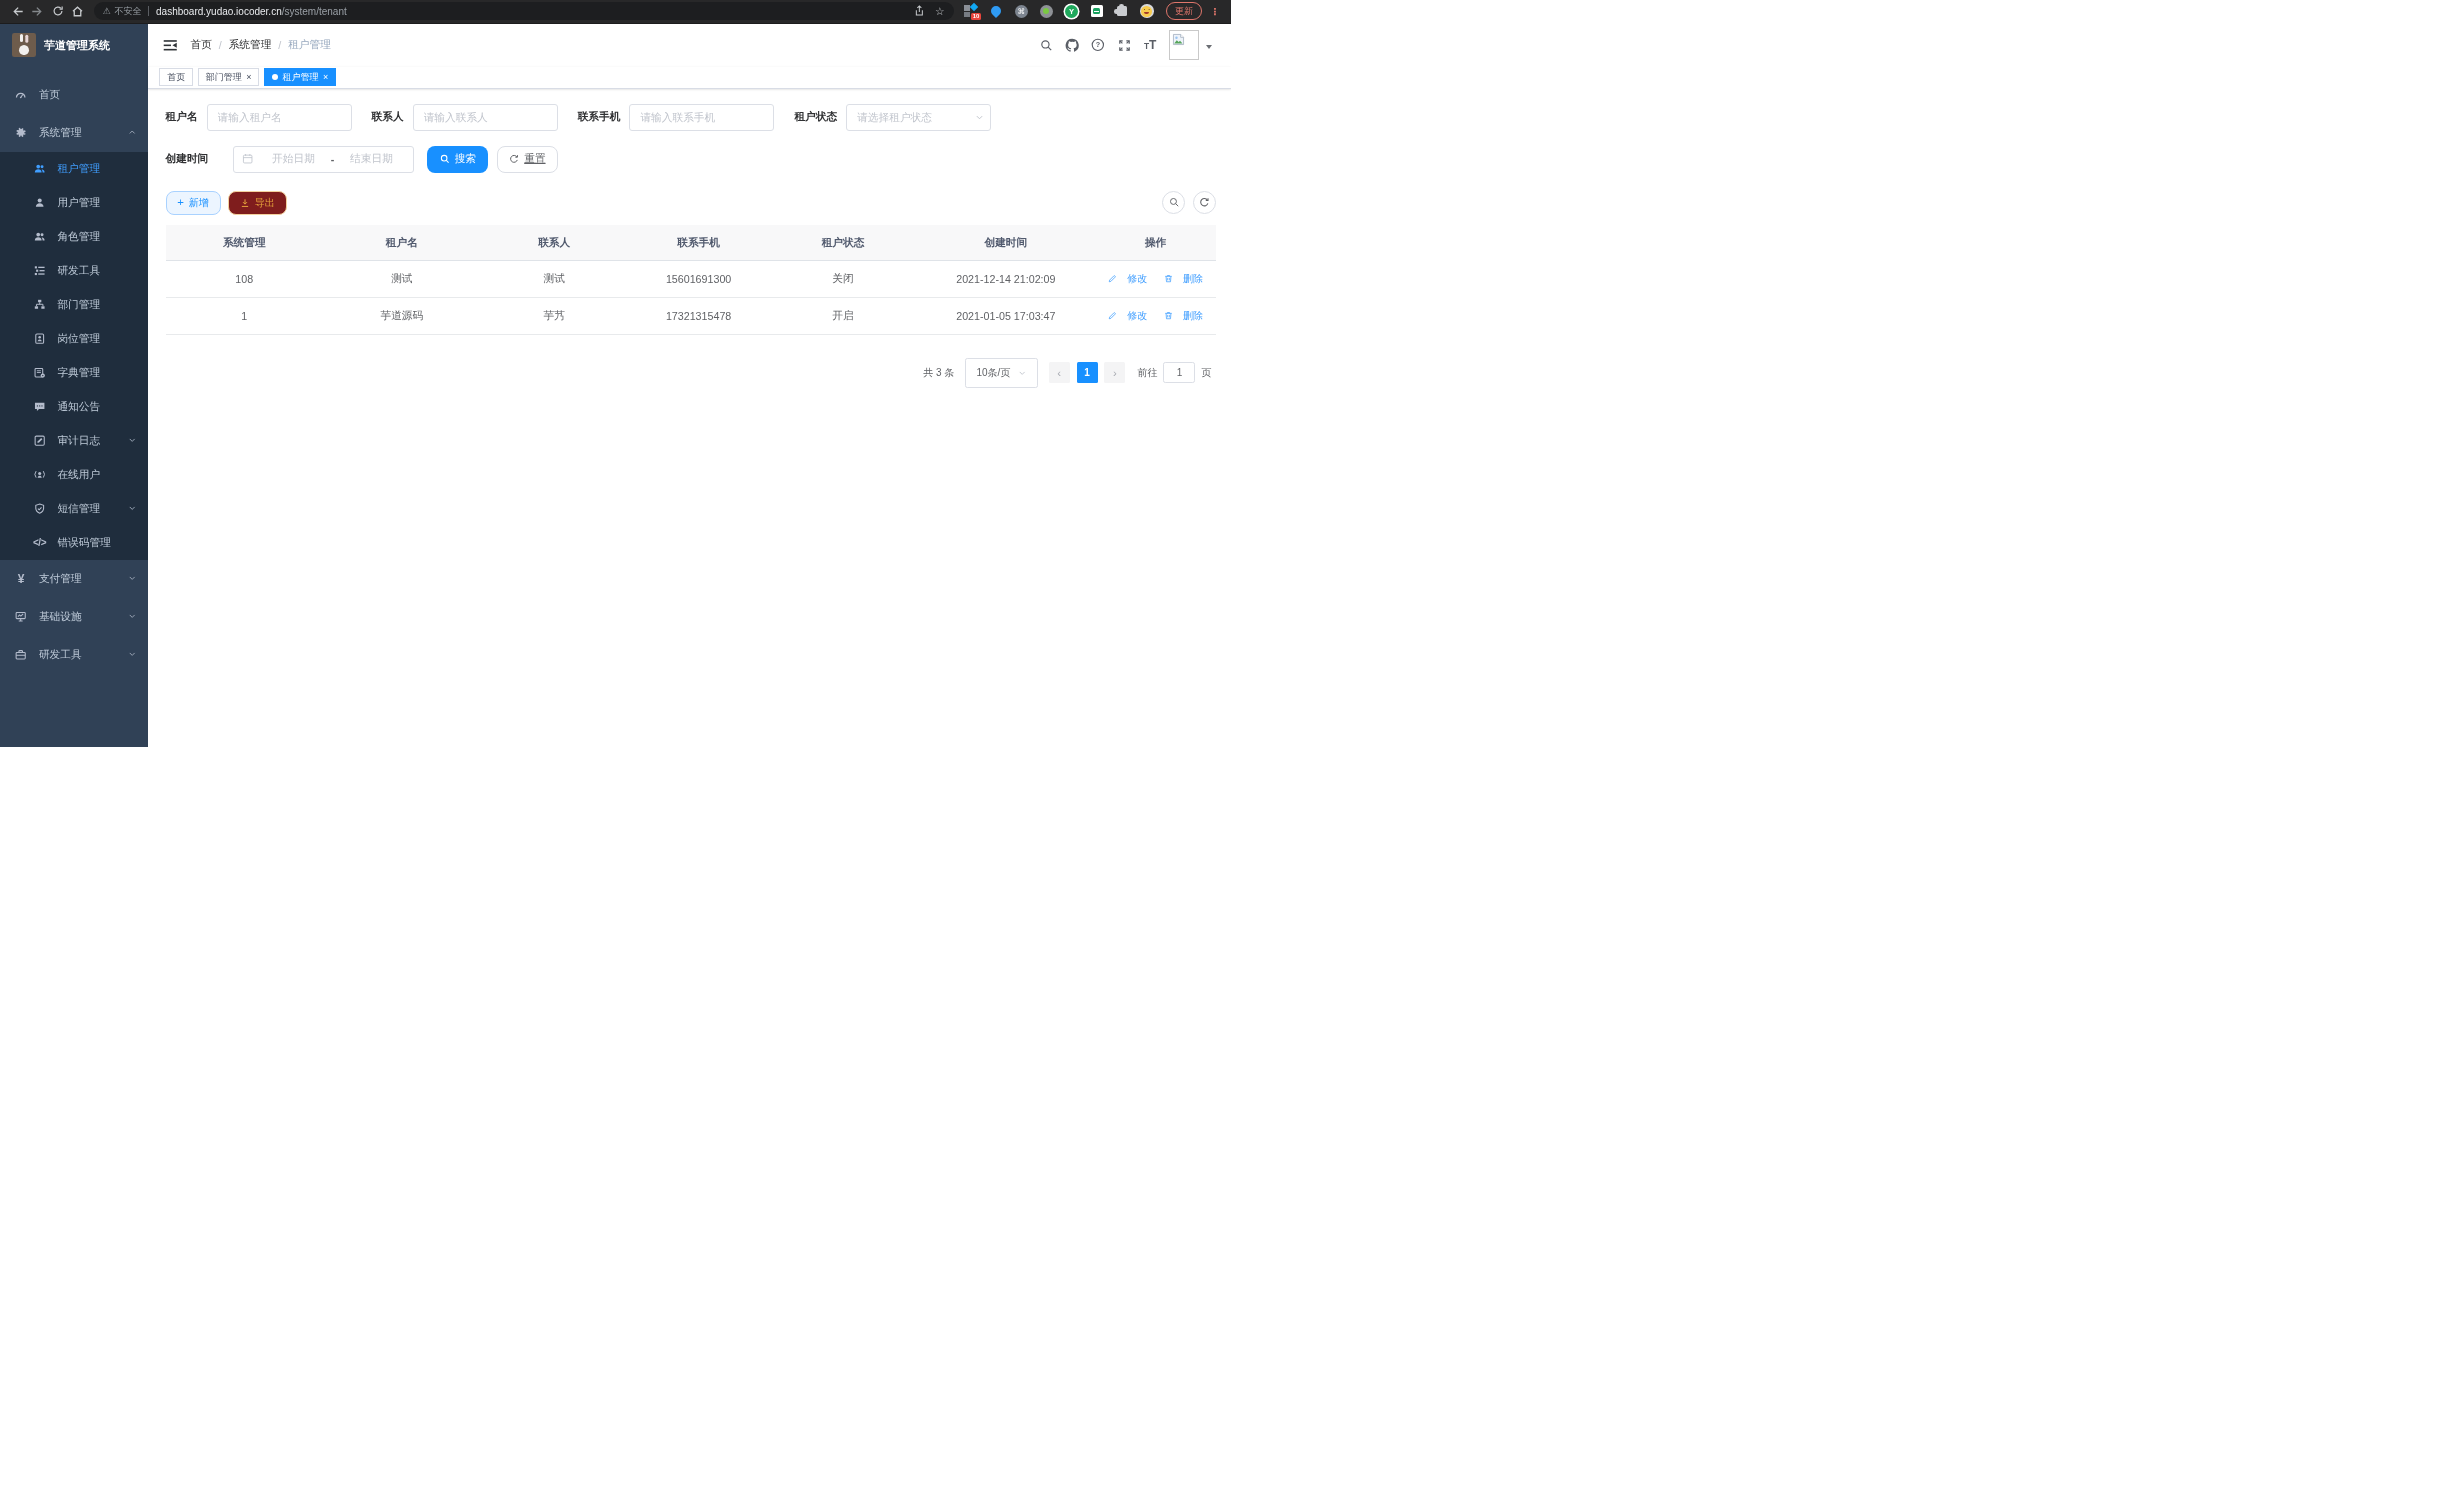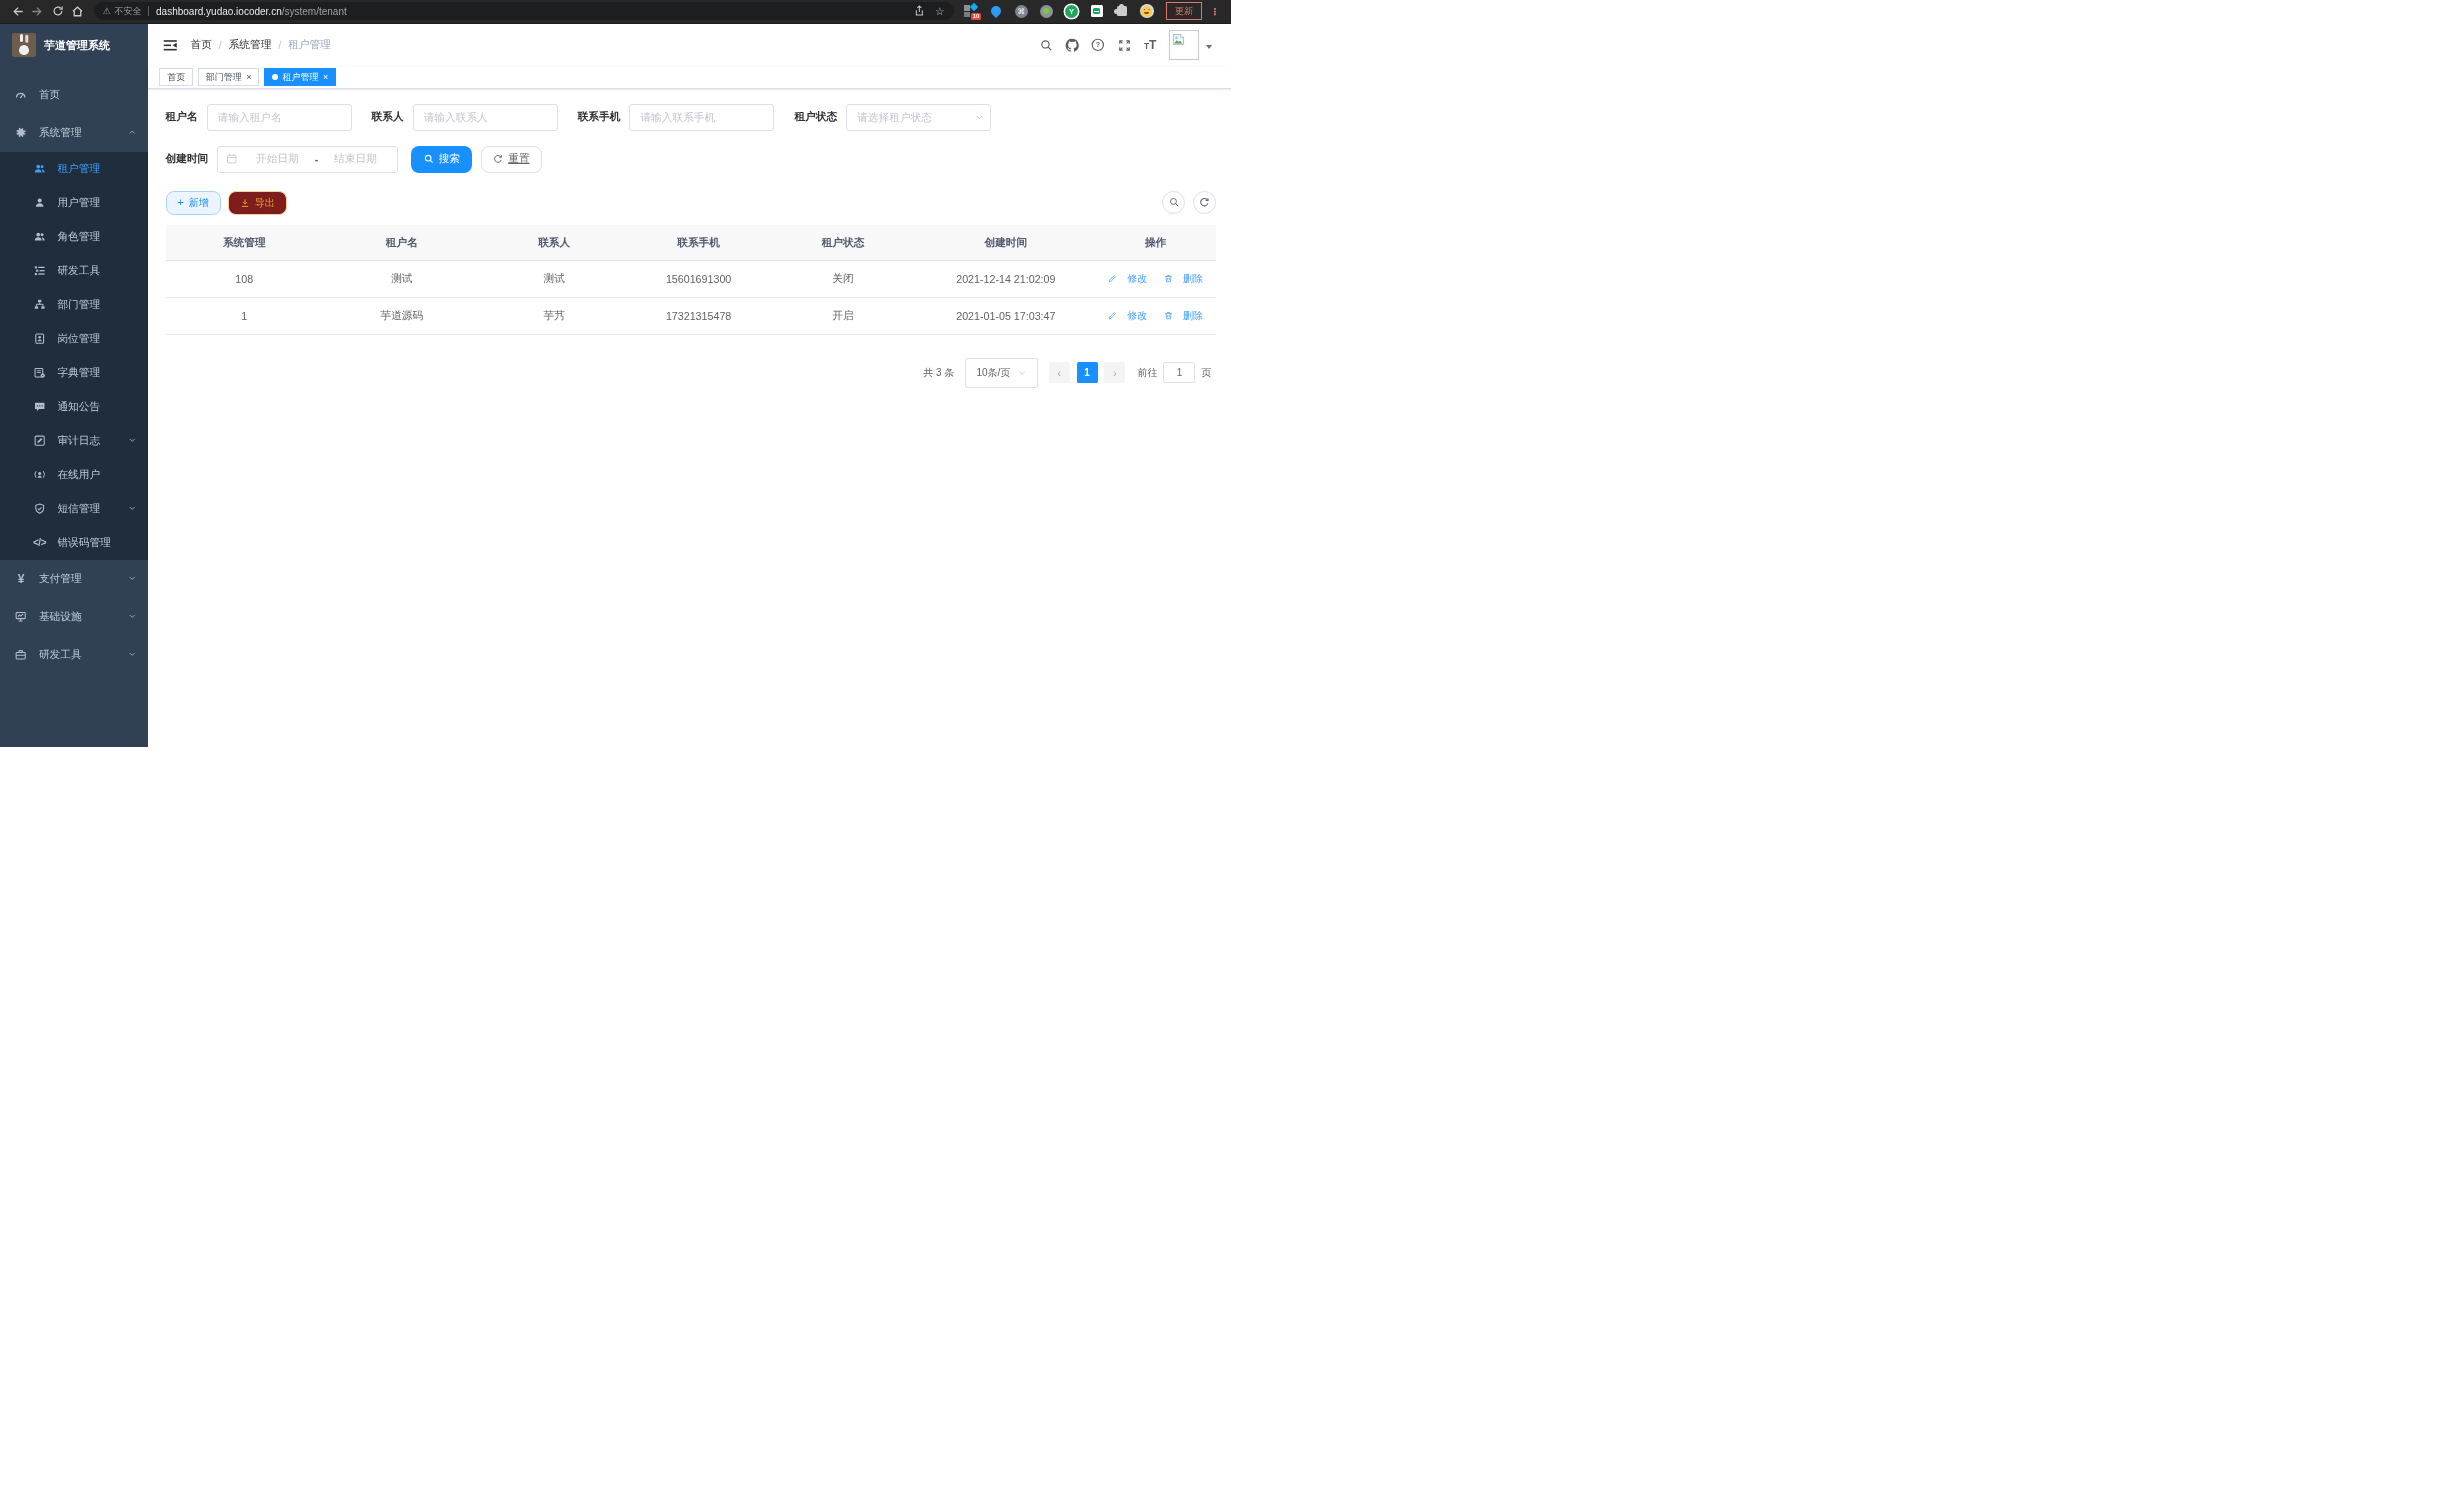--- a/index.html
+++ b/index.html
@@ -38,21 +38,21 @@
   .ext-chat i { width:7.6px; height:6px; background:#1aa260; border-radius:1.5px; position:relative; display:block; }
   .ext-chat i:after { content:""; position:absolute; left:1.5px; top:2.3px; width:4.6px; height:1.1px; background:#fff; }
   .ext-puzzle { width:10px; height:10px; background:#caccd0; border-radius:1.5px; position:relative; }
   .ext-puzzle:before { content:""; position:absolute; left:2.7px; top:-2.3px; width:4.6px; height:4.6px; border-radius:50%; background:#caccd0; }
   .ext-puzzle:after { content:""; position:absolute; left:-2.3px; top:2.7px; width:4.6px; height:4.6px; border-radius:50%; background:#caccd0; }
   .ext-avatar { width:13.7px; height:13.7px; border-radius:50%; background:#d7d9dc; display:flex; align-items:center; justify-content:center; }
   .face { width:10.7px; height:10.7px; border-radius:50%; background:#f7cb4d; position:relative; }
   .face:before { content:""; position:absolute; left:2.3px; top:3px; width:1.5px; height:1.5px; border-radius:50%;
     background:#5b3b14; box-shadow:4.6px 0 0 #5b3b14; }
   .face:after { content:""; position:absolute; left:3px; top:6px; width:4.6px; height:2.3px; border-radius:0 0 4.6px 4.6px; background:#a23b2a; }
-  .update-pill { margin-left:12px; border:1.1px solid #e0766b; color:#e0766b; border-radius:0;
+  .update-pill { margin-left:12px; border:1.1px solid #e0766b; color:#e0766b; border-radius:9px;
     font-size:9px; padding:1.5px 8.4px; white-space:nowrap; }
   .kebab { color:#e0766b; font-size:10px; font-weight:700; margin-left:7.6px; letter-spacing:0.8px; }
 
   
   .app { display:flex; height:723px; }
   .sidebar { width:148px; background:#304156; flex:none; color:#bfcbd9; }
   .logo-row { height:43px; display:flex; align-items:center; padding-left:12px; gap:8.4px; }
   .logo-img { width:23.6px; height:23.6px; border-radius:2.3px; background:#6e5c4c; position:relative; overflow:hidden; flex:none; }
   .logo-img:before { content:""; position:absolute; left:6.9px; bottom:1.5px; width:10px; height:10.7px; border-radius:50% 50% 45% 45%; background:#f2f0ee; }
   .logo-img:after { content:""; position:absolute; left:7.6px; top:0.8px; width:3px; height:7.6px; border-radius:2.3px; background:#f2f0ee;
@@ -102,21 +102,21 @@
   .f-item { display:flex; align-items:center; margin:0 20px 15px 0; }
   .f-label { font-weight:700; color:#303133; margin-right:9px; white-space:nowrap; }
   .inp { height:27px; border:0.8px solid #dcdfe6; border-radius:3px; background:#fff; color:#606266;
     font-size:10.7px; padding:0 10px; width:145px; outline:none;
     font-family:"Liberation Sans","DejaVu Sans",sans-serif; }
   .inp::placeholder { color:#c0c4cc; }
   .sel-wrap { position:relative; }
   .sel-wrap .inp { padding-right:23px; }
   .sel-caret { position:absolute; right:7.6px; top:9px; color:#c0c4cc; pointer-events:none; display:flex; }
   .range { width:181px; display:flex; align-items:center; border:0.8px solid #dcdfe6; border-radius:3px;
-    height:27px; padding:0 7.6px; background:#fff; cursor:text; }
+    height:27px; padding:0 7.6px; background:#fff; cursor:text;margin-left:16px; }
   .range .cal { color:#c0c4cc; display:flex; margin-right:6px; }
   .ph { color:#c0c4cc; font-size:10.7px; }
   .range .d-start, .range .d-end { flex:1; text-align:center; }
   .range .d-sep { color:#606266; margin:0 3px; font-weight:700; }
   .btn { height:27px; border-radius:8px; font-size:10.7px; padding:0 11.4px; display:inline-flex; align-items:center;
     gap:5px; border:0.8px solid transparent; cursor:pointer; white-space:nowrap;
     font-family:"Liberation Sans","DejaVu Sans",sans-serif; }
   .btn svg { display:block; }
   .btn-primary { background:#1890ff; color:#fff; }
   .btn-plain { background:#fff; border-color:#dcdfe6; color:#606266;text-decoration:underline; }

